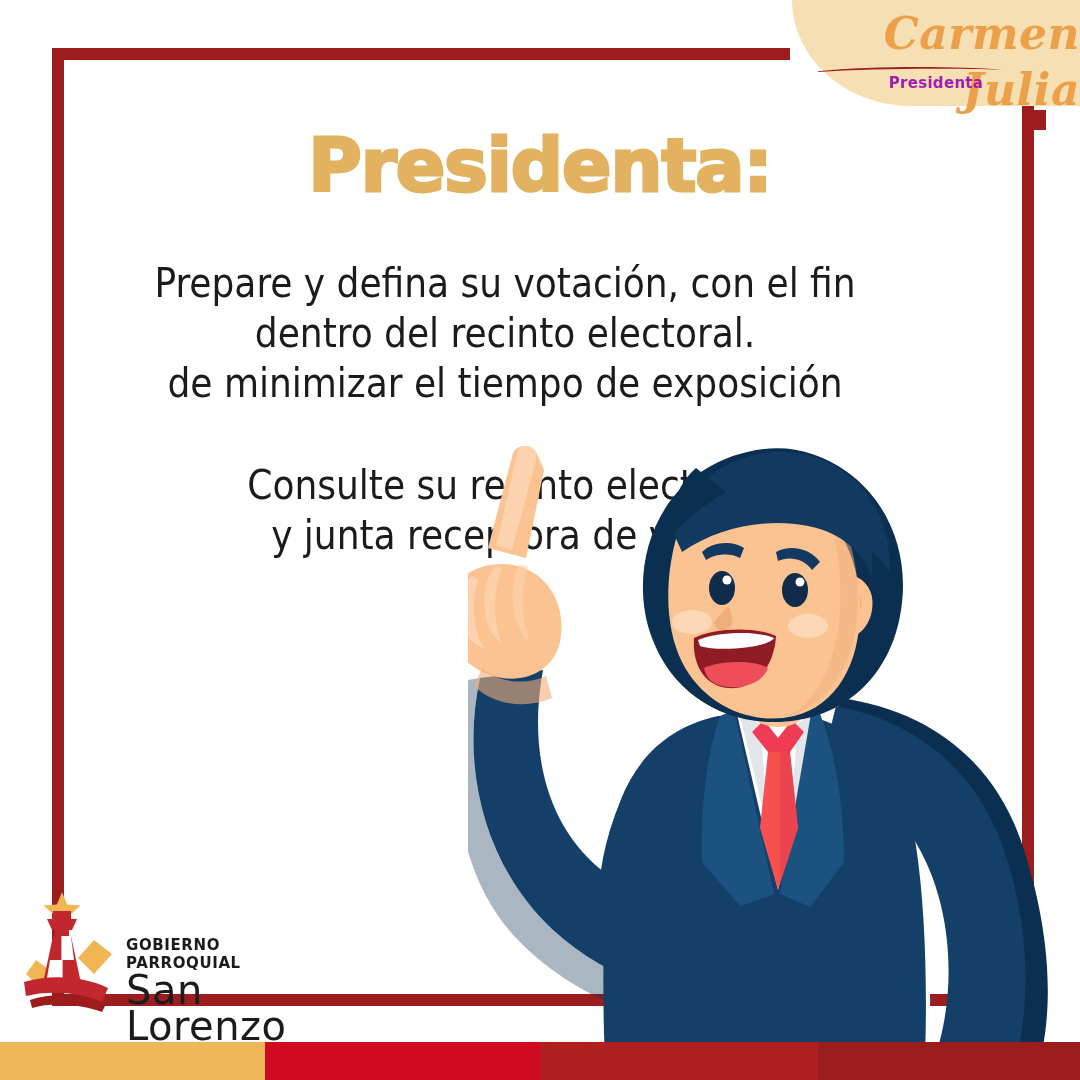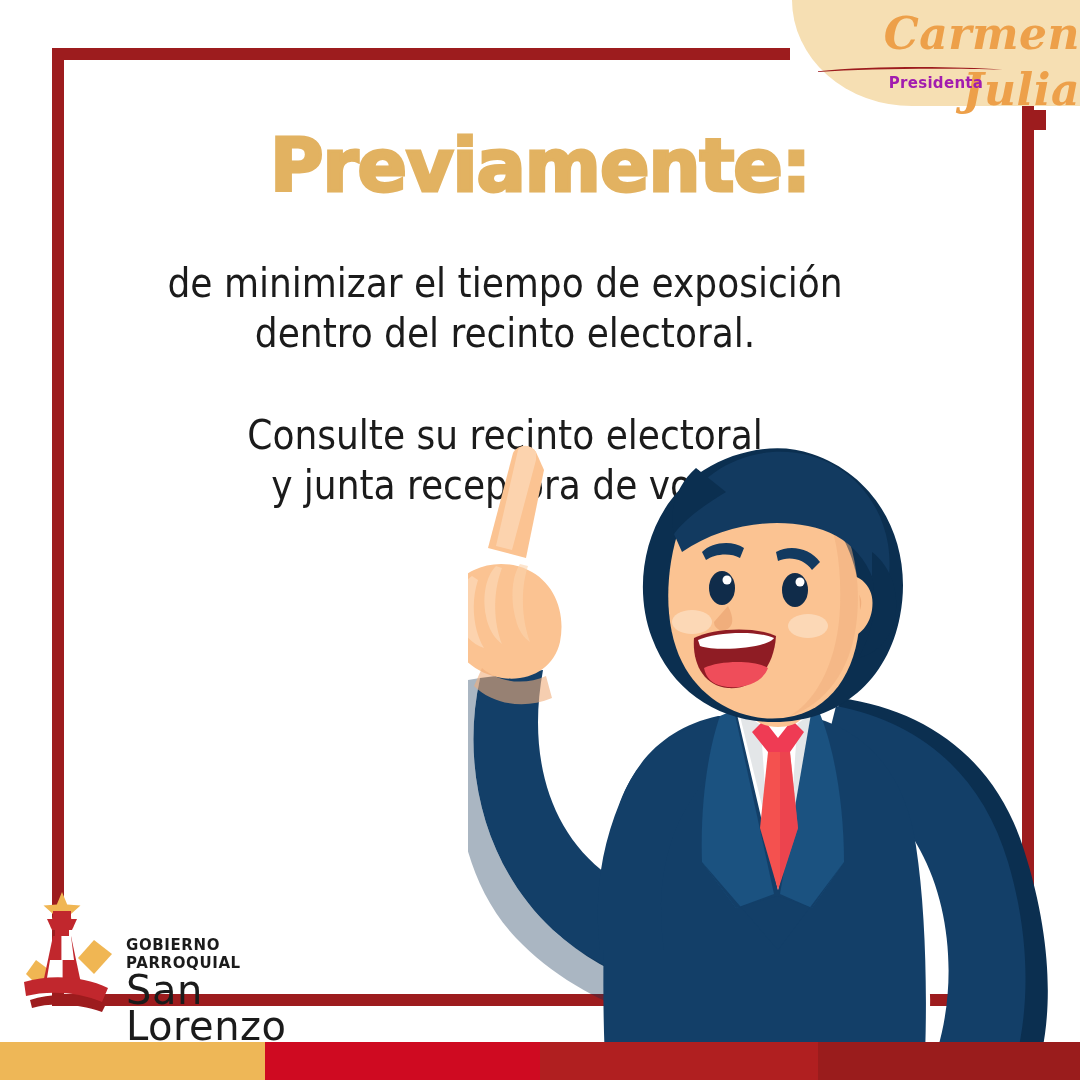--- a/index.html
+++ b/index.html
@@ -198,26 +198,27 @@
 
   <div class="badge">
     <div class="badge-name">Carmen Julia</div>
     <svg class="badge-swoosh" viewBox="0 0 246 8" preserveAspectRatio="none">
       <path d="M0 7 C70 0, 180 0, 246 5 C180 3, 70 3, 0 8 Z" fill="#9d1c1e"></path>
     </svg>
     <div class="badge-role">Presidenta</div>
   </div>
   <div class="red-tab"></div>
 
-  <div class="headline">Previamente:</div>
+  <div class="headline">Presidenta:</div>
 
   <div class="body-block">
     <div class="para">
+      <div>Prepare y defina su votación, con el fin</div>
+      <div>dentro del recinto electoral.</div>
       <div>de minimizar el tiempo de exposición</div>
-      <div>dentro del recinto electoral.</div>
     </div>
     <div class="para">
       <div>Consulte su recinto electoral</div>
       <div>y junta receptora de voto.</div>
     </div>
   </div>
 
   <svg class="character" viewBox="0 0 620 650" xmlns="http://www.w3.org/2000/svg">
 
     <path d="M75 240 C60 320, 78 400, 140 445 C200 488, 280 500, 330 500

